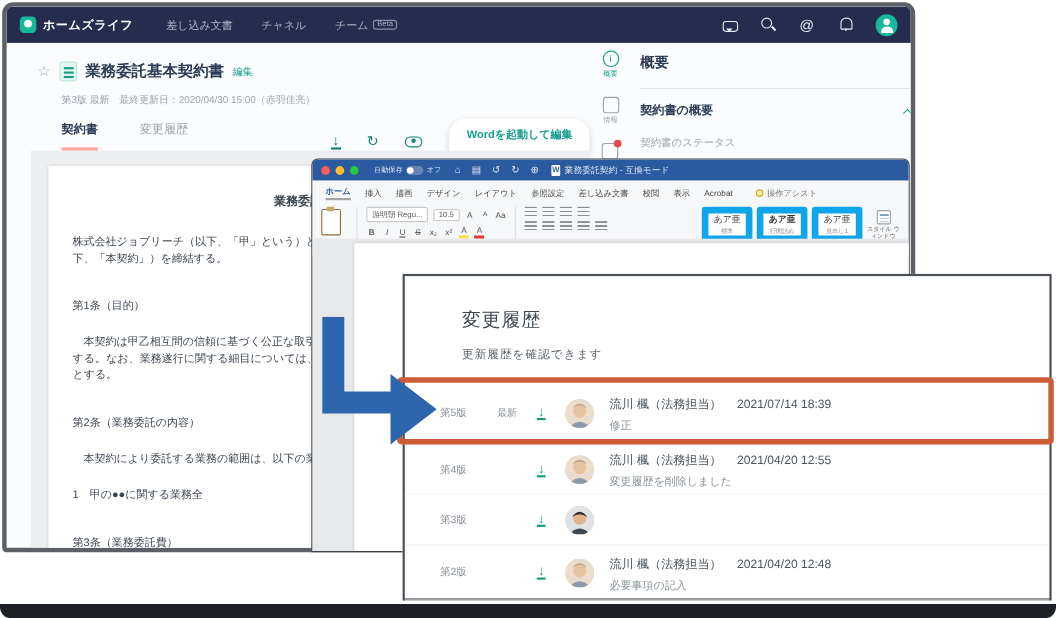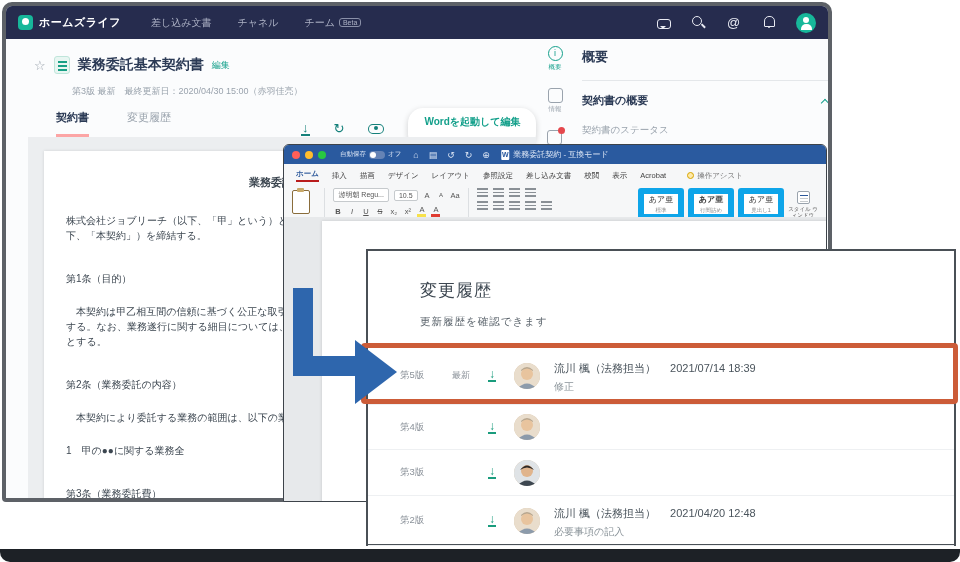--- a/index.html
+++ b/index.html
@@ -40,21 +40,21 @@
   .nav-avatar::after { content:""; position:absolute; left:4.5px; top:11px; width:11px; height:6px; border-radius:5px 5px 0 0; background:#fff; }
 
   
   .doc-header { position:absolute; left:28px; top:50px; display:flex; align-items:center; gap:8px; }
   .star { color:#9aa3ad; font-size:13px; }
   .doc-icon { width:16px; height:18px; background:#e8f6f2; border:1px solid #bfe5da; border-radius:3px; position:relative; }
   .doc-icon::after { content:""; position:absolute; left:3px; top:4px; width:9px; height:2px; background:#17a085;
     box-shadow:0 4px 0 #17a085, 0 8px 0 #17a085; }
   .doc-title { font-size:14px; font-weight:bold; color:#2b3a55; }
   .edit-link { font-size:9px; color:#14a08b; cursor:pointer; }
-  .doc-meta { position:absolute; left:50px; top:79px; font-size:9px; color:#9aa3ad;margin-left:16px; }
+  .doc-meta { position:absolute; left:50px; top:79px; font-size:9px; color:#9aa3ad; }
 
   
   .tabs { position:absolute; left:50px; top:104px; display:flex; gap:38px; font-size:11px; }
   .tab { padding-bottom:9px; cursor:pointer; color:#9aa3ad; }
   .tab.active { color:#2b3a55; font-weight:bold; border-bottom:3px solid #fca5a5; }
   .doc-toolbar { position:absolute; left:295px; top:102px; display:flex; align-items:center; gap:24px; }
   .tool-ic { color:#14807a; font-size:13px; cursor:pointer; position:relative; }
   .ic-download { border-bottom:2px solid #14807a; line-height:12px; padding:0 1px; font-weight:bold; }
   .ic-eye { width:16px; height:10px; border:1.7px solid #14807a; border-radius:60% 60% 60% 60%/100% 100% 100% 100%; position:relative; }
   .ic-eye::after { content:""; position:absolute; left:4.5px; top:1.5px; width:4px; height:4px; border-radius:50%; background:#14807a; }
@@ -104,21 +104,21 @@
   .autosave { display:flex; align-items:center; gap:3px; margin-left:14px; font-size:6.5px; }
   .autosave-pill { width:16px; height:8px; border-radius:4px; background:#6583b5; position:relative; }
   .autosave-pill::after { content:""; position:absolute; left:1px; top:1px; width:6px; height:6px; border-radius:50%; background:#fff; }
   .tb-icons { display:flex; gap:10px; margin-left:12px; font-size:9px; }
   .word-title { position:absolute; left:50%; transform:translateX(-50%); display:flex; gap:4px; align-items:center; font-size:8px; white-space:nowrap; }
   .word-doc-ic { width:8px; height:10px; background:#fff; color:#2a5a9f; font-size:7px; font-weight:bold;
     text-align:center; line-height:10px; border-radius:1px; }
   .ribbon { background:#f6f7f8; border-bottom:1px solid #d4d7da; }
   .ribbon-tabs { display:flex; gap:13px; padding:5px 12px 3px; font-size:7.5px; color:#444; align-items:center; }
   .rtab { cursor:pointer; white-space:nowrap; }
-  .rtab.active { color:#2b579a; font-weight:bold; border-bottom:2px solid #b91c1c; padding-bottom:1px; }
+  .rtab.active { color:#2b579a; font-weight:bold; border-bottom:2px solid #a3a3a3; padding-bottom:1px; }
   .rtab-assist { display:flex; align-items:center; gap:3px; margin-left:8px; color:#777; }
   .bulb { width:7px; height:7px; border-radius:50%; border:1px solid #d6a500; background:#ffe9a8; }
   .ribbon-ctrls { display:flex; align-items:flex-start; padding:3px 8px 6px; gap:8px; }
   .clipboard { width:18px; height:24px; border:1.5px solid #8a6d3b; border-radius:2px; background:#fff; position:relative; margin-top:2px; }
   .clipboard::after { content:""; position:absolute; left:4px; top:-3px; width:7px; height:4px; background:#c9a96a; border-radius:1px; }
   .paste-cap { font-size:6px; color:#666; text-align:center; margin-top:2px; }
   .fmt-grid { display:flex; flex-direction:column; gap:4px; }
   .fmt-row { display:flex; align-items:center; gap:5px; font-size:7.5px; color:#555; }
   .sel-box { border:1px solid #c6cacd; background:#fff; border-radius:2px; padding:1px 4px; font-size:7px; color:#555; white-space:nowrap; }
   .fmt-btn { cursor:pointer; min-width:9px; text-align:center; }
@@ -411,20 +411,24 @@
         <span class="hp-version">第4版</span>
         <span class="hp-dl">↓</span>
         <span class="hp-avatar">
           <svg width="26" height="26" viewBox="0 0 26 26">
               <rect width="26" height="26" fill="#e9ddcc"></rect>
               <circle cx="13" cy="11" r="6" fill="#e8c49e"></circle>
               <path d="M7 8 Q13 3 19 8 L19 7 Q13 1 7 7 Z" fill="#b7a68e"></path>
               <path d="M3 26 Q13 15 23 26 Z" fill="#8c9bab"></path>
             </svg>
         </span>
+        <span class="hp-text">
+          <span class="hp-line1"><span>流川 楓（法務担当）</span><span class="dt">2021/04/20 12:55</span></span>
+          <div class="hp-line2">変更履歴を削除しました</div>
+        </span>
       </div>
 
       <div class="hp-row r3">
         <span class="hp-version">第3版</span>
         <span class="hp-dl">↓</span>
         <span class="hp-avatar">
           <svg width="26" height="26" viewBox="0 0 26 26">
               <rect width="26" height="26" fill="#dfe3e6"></rect>
               <circle cx="13" cy="11" r="6" fill="#e0b48c"></circle>
               <path d="M6 10 Q13 1 20 10 Q13 5 6 10 Z" fill="#2e2a28"></path>

